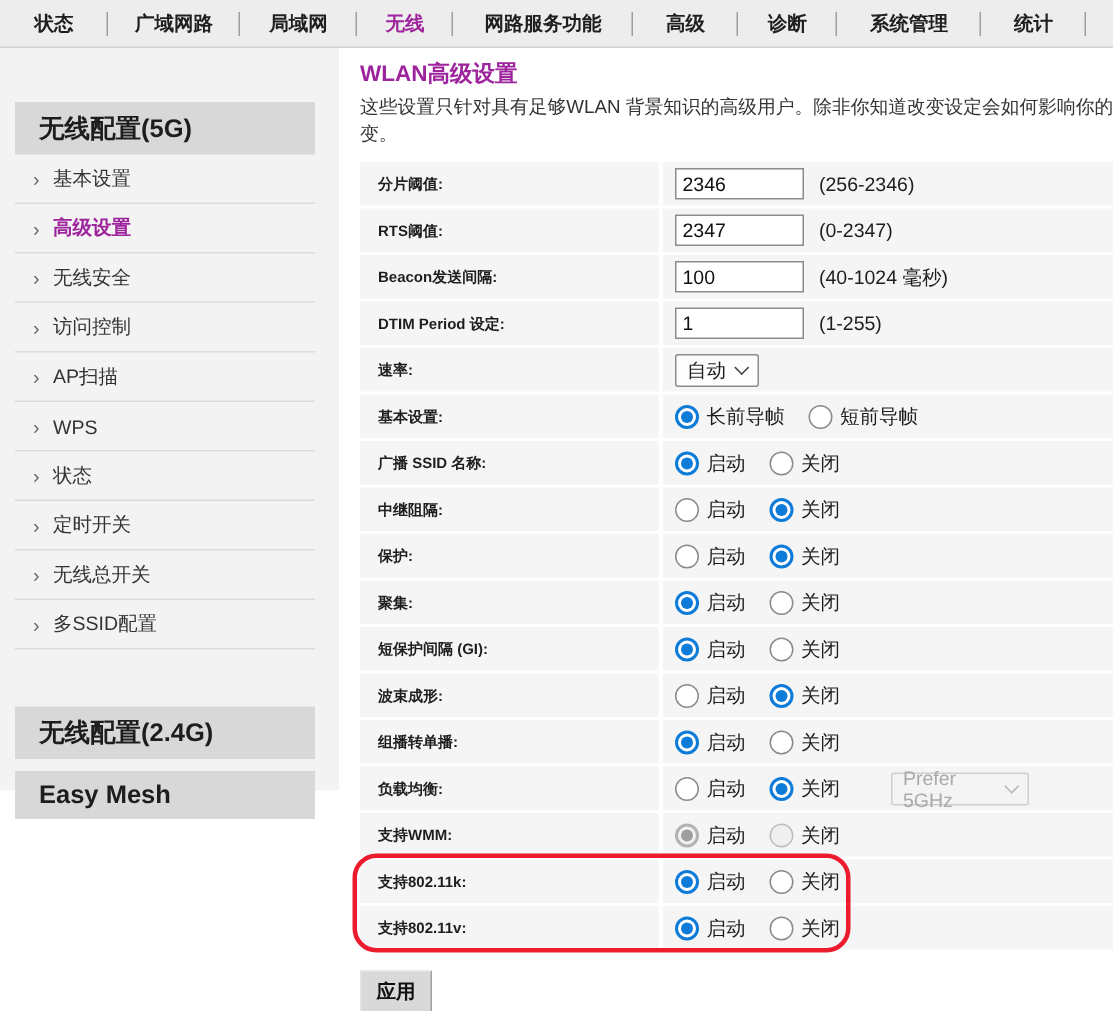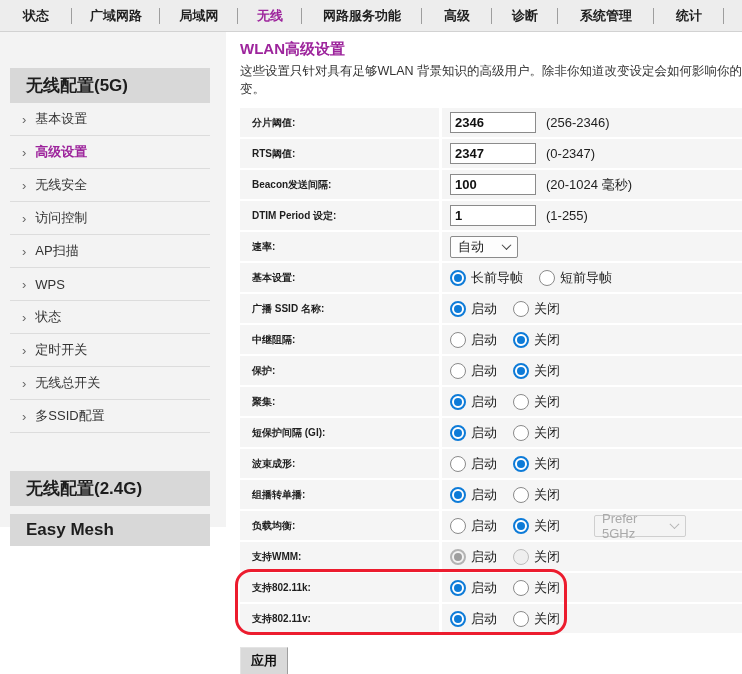--- a/index.html
+++ b/index.html
@@ -35,23 +35,23 @@
   .main { flex:1; padding:8px 0 0 14px; min-width:0; }
   .page-title { font-size:15px; font-weight:700; color:var(--accent,#9d249c); margin:0 0 3px 0; }
   .desc { font-size:12.5px; color:#333; line-height:1.45; white-space:nowrap; }
   .form-table { margin-top:10px; width:540px; }
   .frow { display:flex; align-items:stretch; height:29px; background:#f5f5f5; margin-bottom:2px; }
   .fl { width:202px; flex-shrink:0; display:flex; align-items:center; padding-left:12px;
         border-right:3px solid #ffffff; }
   .flabel { font-size:10px; font-weight:600; color:#1e1e1e; white-space:nowrap; }
   .fv { flex:1; display:flex; align-items:center; padding-left:8px; }
   .txt { width:86px; height:21px; border:1px solid #8b8b8b; background:#fff; font-size:13px;
-         padding:0 4px; font-family:inherit; color:#111;font-weight:bold; }
+         padding:0 4px; font-family:inherit; color:#111; }
   .hint { margin-left:10px; font-size:13px; color:#1e1e1e; white-space:nowrap; }
-  .fake-select { width:68px; height:22px; border:1px solid #8b8b8b; border-radius:2px; background:#fdfdfd;
+  .fake-select { width:56px; height:22px; border:1px solid #8b8b8b; border-radius:2px; background:#fdfdfd;
                  display:inline-flex; align-items:center; justify-content:space-between; padding:0 7px;
                  font-size:13px; color:#1e1e1e; cursor:pointer; }
   .fake-select .chevdn { width:7px; height:7px; border-right:1.5px solid #444; border-bottom:1.5px solid #444;
                          transform:rotate(45deg) translate(-1px,-1px); }
   .fake-select.disabled { width:92px; margin-left:18px; background:#f4f4f4; border-color:#cfcfcf; color:#a9a9a9; cursor:default; }
   .fake-select.disabled .chevdn { border-color:#b5b5b5; }
   .radio-opt { display:inline-flex; align-items:center; margin-right:16px; cursor:pointer; }
   .radio { width:16px; height:16px; border-radius:50%; background:#fff; border:1px solid #8a8a8a; margin-right:5px; position:relative; flex-shrink:0; }
   .radio.sel { border:2px solid var(--radio-blue,#0d7bd8); }
   .radio.sel::after { content:''; position:absolute; inset:2px; border-radius:50%; background:var(--radio-blue,#0d7bd8); }
@@ -161,21 +161,21 @@
             <input class="txt" type="text" value="2347" style="">
             <span class="hint">(0-2347)</span>
           </div>
   </div>
         <div class="frow">
     <div class="fl">
       <span class="flabel">Beacon发送间隔:</span>
     </div>
     <div class="fv">
             <input class="txt" type="text" value="100" style="">
-            <span class="hint">(20-1024 毫秒)</span>
+            <span class="hint">(40-1024 毫秒)</span>
           </div>
   </div>
         <div class="frow">
     <div class="fl">
       <span class="flabel">DTIM Period 设定:</span>
     </div>
     <div class="fv">
             <input class="txt" type="text" value="1" style="">
             <span class="hint">(1-255)</span>
           </div>

